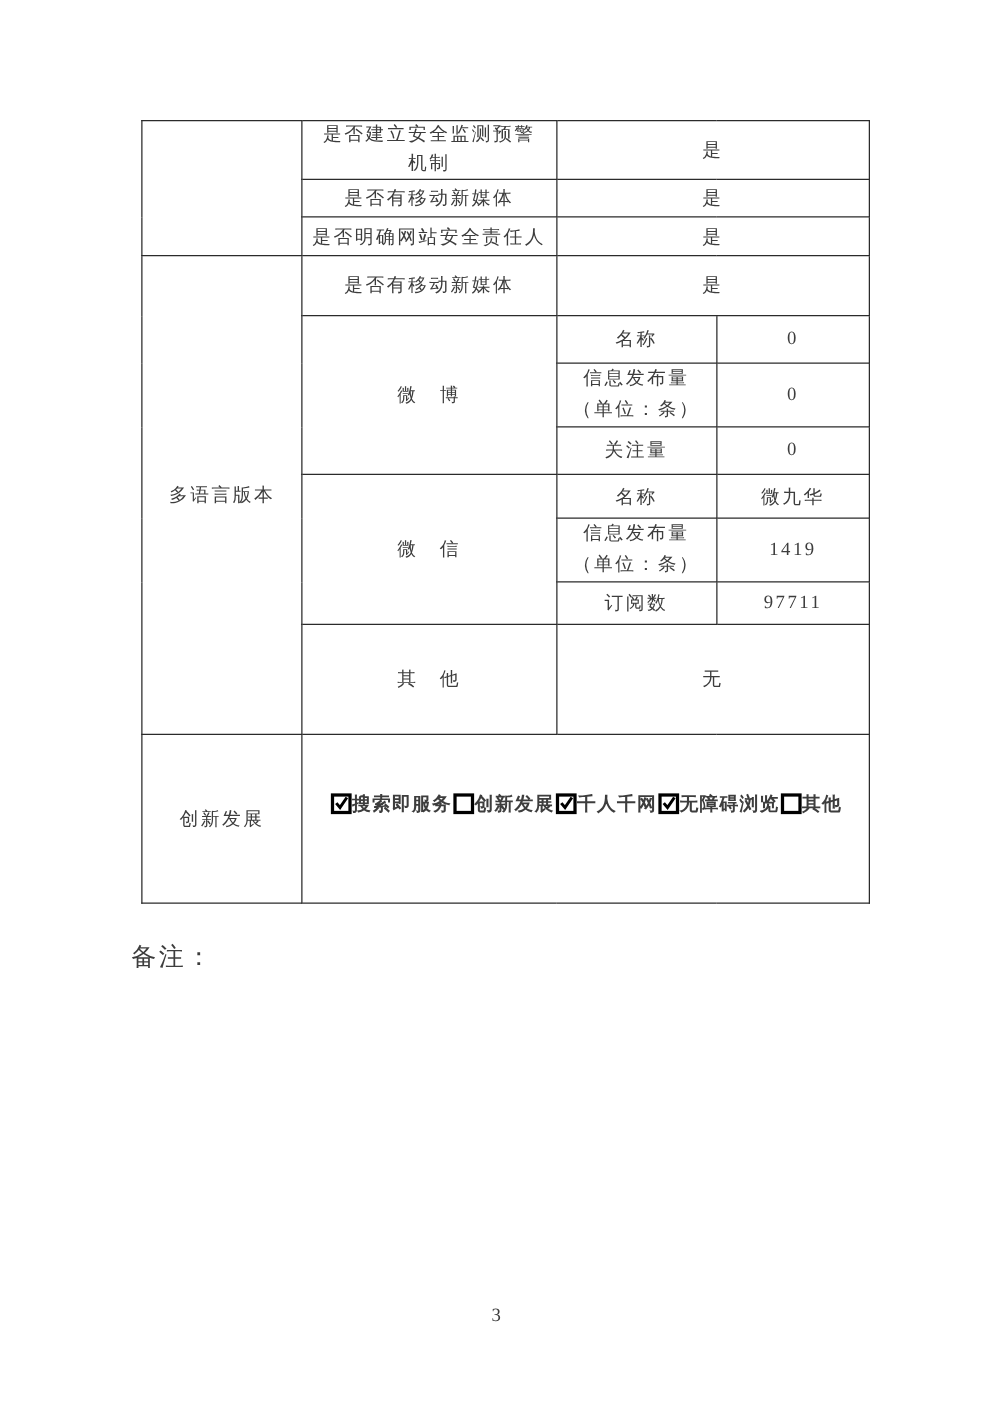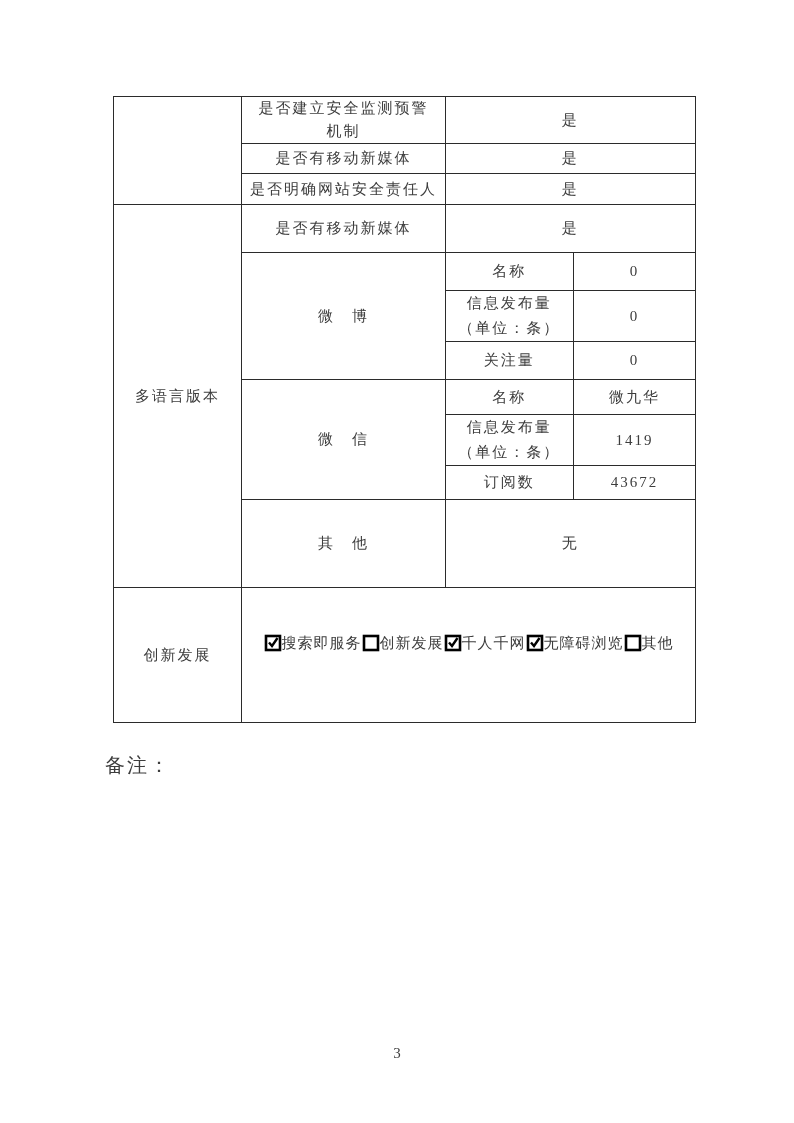--- a/index.html
+++ b/index.html
@@ -40,20 +40,21 @@
     white-space: pre-line;
     line-height: 25px;
   }
   td.num { letter-spacing: 0.5px; }
   td.innov-cell { vertical-align: middle; }
   .innov-line {
     display: flex;
     justify-content: center;
     align-items: flex-end;
     transform: translateY(-12px);
+    font-weight: bold;
   }
   .opt { display: inline-flex; align-items: center; }
   .opt .opt-label { letter-spacing: 1px; font-size: 15px; color: #3d3d3d; }
   .cb { display: block; }
   .cb .tick { display: none; }
   .opt.checked .cb .tick { display: inline; }
   .notes {
     position: absolute;
     left: 105px;
     top: 752px;
@@ -126,21 +127,21 @@
       <td>名称</td>
       <td>微九华</td>
     </tr>
     <tr style="height:50px">
       <td class="lbl-left">信息发布量
 （单位：条）</td>
       <td class="num">1419</td>
     </tr>
     <tr style="height:34px">
       <td>订阅数</td>
-      <td class="num">43672</td>
+      <td class="num">97711</td>
     </tr>
 
     <tr style="height:88px">
       <td>其　他</td>
       <td colspan="2">无</td>
     </tr>
 
     <tr style="height:135px">
       <td>创新发展</td>
       <td colspan="3" class="innov-cell">

